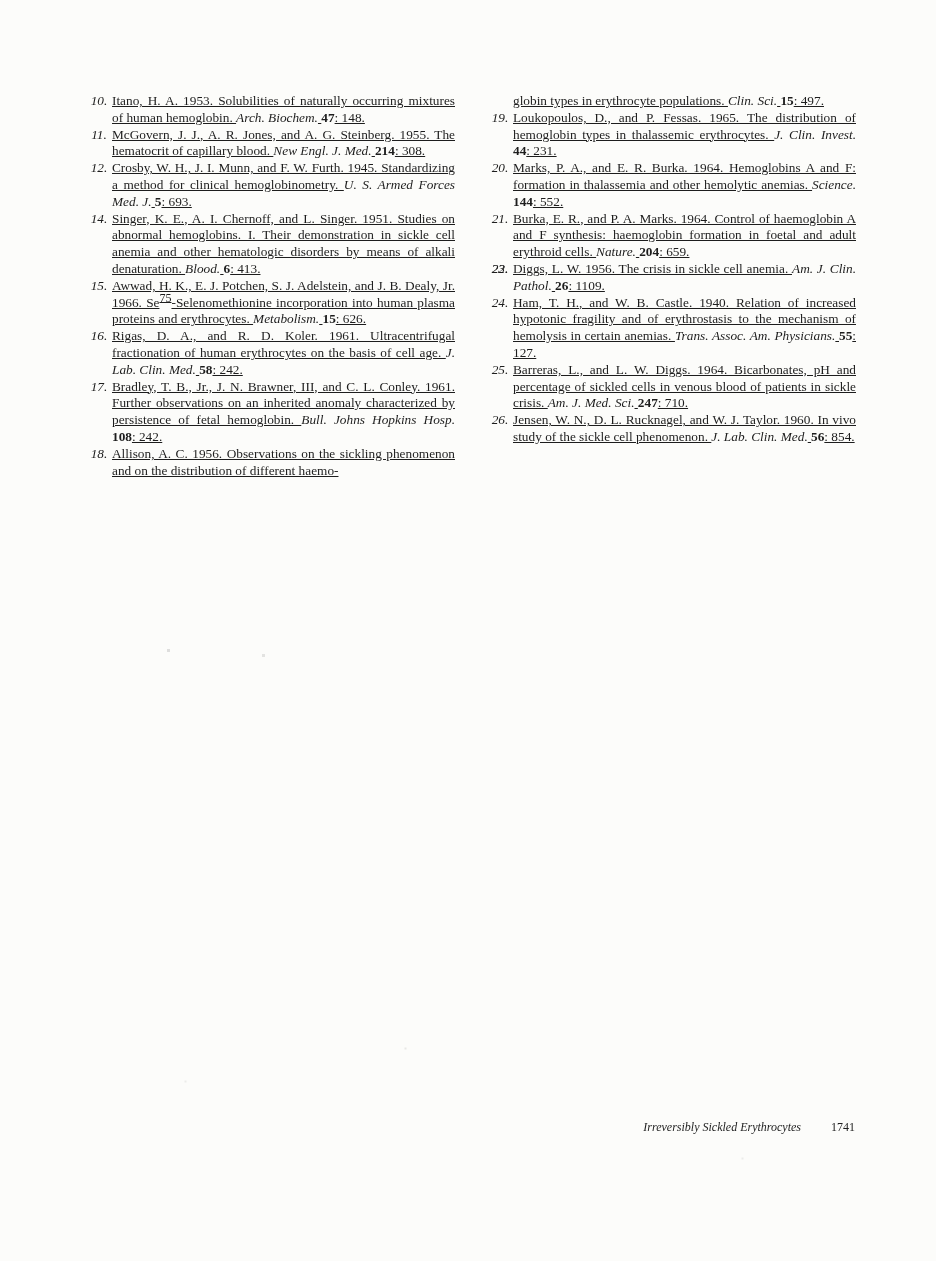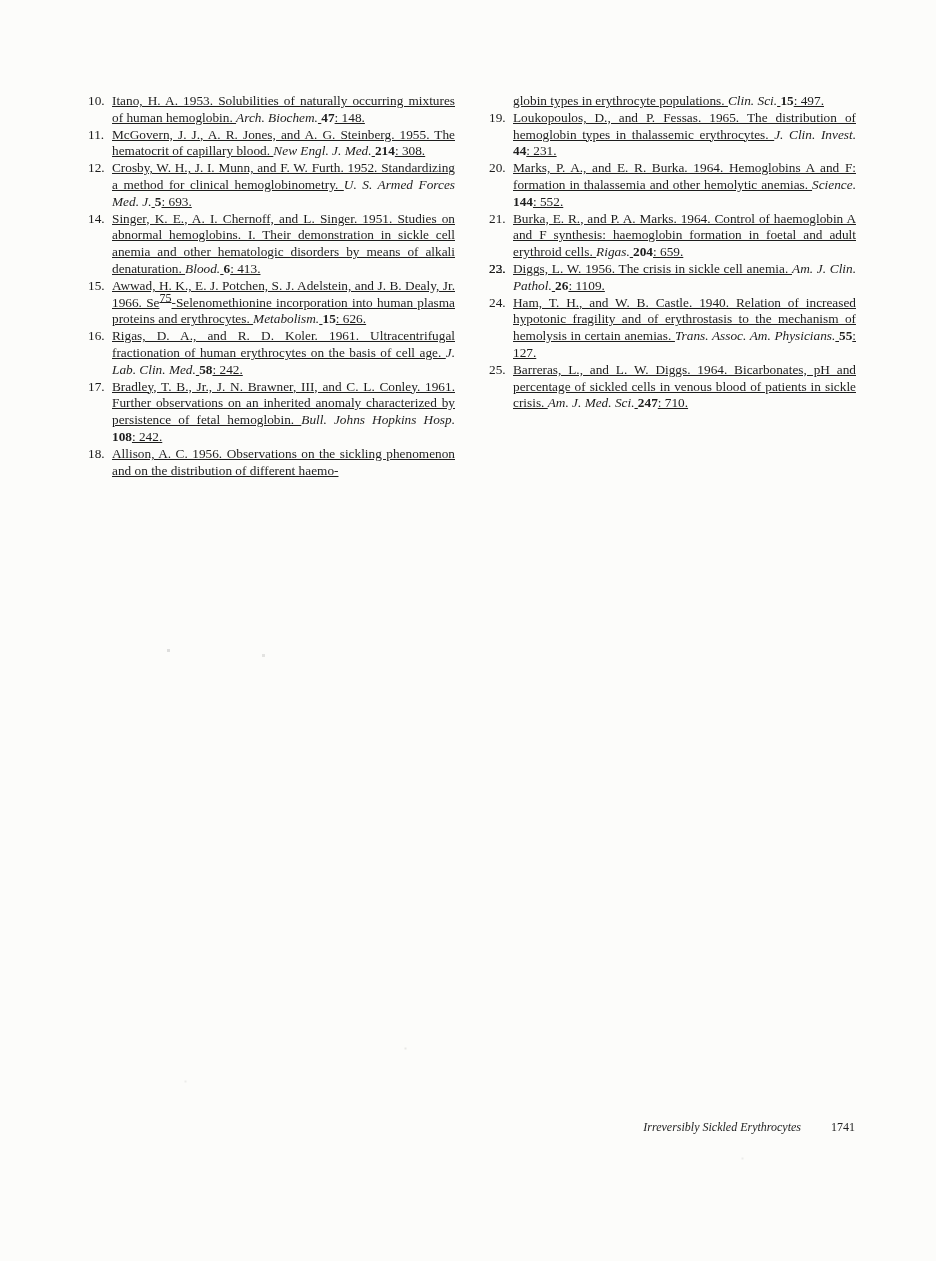--- a/index.html
+++ b/index.html
@@ -40,21 +40,22 @@
     text-align: justify;
     hyphens: auto;
     -webkit-hyphens: auto;
   }
 
   .ref-num {
     position: absolute;
     left: 0;
     top: 0;
     width: 22px;
-    text-align: left;
+    text-align: center;
+    font-style: italic;
   }
 
   .seg-normal { font-style: normal; font-weight: normal; text-decoration: underline; }
   .seg-italic { font-style: italic; }
   .seg-bold   { font-weight: bold; }
   .seg-sup    { vertical-align: super; font-size: 12px; line-height: 0; text-decoration: underline; }
 
   .footer {
     position: absolute;
     top: 1118px;
@@ -91,36 +92,37 @@
 <body>
 
 <div class="page">
 
   <div class="scan-specks"></div>
 
   <div class="ref-columns">
     <div class="ref-col">
         <div class="ref"><span class="ref-num">10.</span><span><span class="seg-normal">Itano, H. A. 1953. Solubilities of naturally occurring mixtures of human hemoglobin. </span><span class="seg-italic">Arch. Biochem.</span><span class="seg-normal"> </span><span class="seg-bold">47</span><span class="seg-normal">: 148.</span></span></div>
         <div class="ref"><span class="ref-num">11.</span><span><span class="seg-normal">McGovern, J. J., A. R. Jones, and A. G. Steinberg. 1955. The hematocrit of capillary blood. </span><span class="seg-italic">New Engl. J. Med.</span><span class="seg-normal"> </span><span class="seg-bold">214</span><span class="seg-normal">: 308.</span></span></div>
-        <div class="ref"><span class="ref-num">12.</span><span><span class="seg-normal">Crosby, W. H., J. I. Munn, and F. W. Furth. 1952. Standardizing a method for clinical hemoglobinometry. </span><span class="seg-italic">U. S. Armed Forces Med. J.</span><span class="seg-normal"> </span><span class="seg-bold">5</span><span class="seg-normal">: 693.</span></span></div>
+        <div class="ref"><span class="ref-num">12.</span><span><span class="seg-normal">Crosby, W. H., J. I. Munn, and F. W. Furth. 1945. Standardizing a method for clinical hemoglobinometry. </span><span class="seg-italic">U. S. Armed Forces Med. J.</span><span class="seg-normal"> </span><span class="seg-bold">5</span><span class="seg-normal">: 693.</span></span></div>
         <div class="ref"><span class="ref-num">14.</span><span><span class="seg-normal">Singer, K. E., A. I. Chernoff, and L. Singer. 1951. Studies on abnormal hemoglobins. I. Their demonstration in sickle cell anemia and other hematologic disorders by means of alkali denaturation. </span><span class="seg-italic">Blood.</span><span class="seg-normal"> </span><span class="seg-bold">6</span><span class="seg-normal">: 413.</span></span></div>
         <div class="ref"><span class="ref-num">15.</span><span><span class="seg-normal">Awwad, H. K., E. J. Potchen, S. J. Adelstein, and J. B. Dealy, Jr. 1966. Se</span><span class="seg-sup">75</span><span class="seg-normal">-Selenomethionine incorporation into human plasma proteins and erythrocytes. </span><span class="seg-italic">Metabolism.</span><span class="seg-normal"> </span><span class="seg-bold">15</span><span class="seg-normal">: 626.</span></span></div>
         <div class="ref"><span class="ref-num">16.</span><span><span class="seg-normal">Rigas, D. A., and R. D. Koler. 1961. Ultracentrifugal fractionation of human erythrocytes on the basis of cell age. </span><span class="seg-italic">J. Lab. Clin. Med.</span><span class="seg-normal"> </span><span class="seg-bold">58</span><span class="seg-normal">: 242.</span></span></div>
         <div class="ref"><span class="ref-num">17.</span><span><span class="seg-normal">Bradley, T. B., Jr., J. N. Brawner, III, and C. L. Conley. 1961. Further observations on an inherited anomaly characterized by persistence of fetal hemoglobin. </span><span class="seg-italic">Bull. Johns Hopkins Hosp.</span><span class="seg-normal"> </span><span class="seg-bold">108</span><span class="seg-normal">: 242.</span></span></div>
         <div class="ref"><span class="ref-num">18.</span><span><span class="seg-normal">Allison, A. C. 1956. Observations on the sickling phenomenon and on the distribution of different haemo-</span></span></div>
       </div>
     <div class="ref-col">
         <div class="ref"><span><span class="seg-normal">globin types in erythrocyte populations. </span><span class="seg-italic">Clin. Sci.</span><span class="seg-normal"> </span><span class="seg-bold">15</span><span class="seg-normal">: 497.</span></span></div>
         <div class="ref"><span class="ref-num">19.</span><span><span class="seg-normal">Loukopoulos, D., and P. Fessas. 1965. The distribution of hemoglobin types in thalassemic erythrocytes. </span><span class="seg-italic">J. Clin. Invest.</span><span class="seg-normal"> </span><span class="seg-bold">44</span><span class="seg-normal">: 231.</span></span></div>
         <div class="ref"><span class="ref-num">20.</span><span><span class="seg-normal">Marks, P. A., and E. R. Burka. 1964. Hemoglobins A and F: formation in thalassemia and other hemolytic anemias. </span><span class="seg-italic">Science.</span><span class="seg-normal"> </span><span class="seg-bold">144</span><span class="seg-normal">: 552.</span></span></div>
-        <div class="ref"><span class="ref-num">21.</span><span><span class="seg-normal">Burka, E. R., and P. A. Marks. 1964. Control of haemoglobin A and F synthesis: haemoglobin formation in foetal and adult erythroid cells. </span><span class="seg-italic">Rigas.</span><span class="seg-normal"> </span><span class="seg-bold">204</span><span class="seg-normal">: 659.</span></span></div>
+        <div class="ref"><span class="ref-num">21.</span><span><span class="seg-normal">Burka, E. R., and P. A. Marks. 1964. Control of haemoglobin A and F synthesis: haemoglobin formation in foetal and adult erythroid cells. </span><span class="seg-italic">Nature.</span><span class="seg-normal"> </span><span class="seg-bold">204</span><span class="seg-normal">: 659.</span></span></div>
         <div class="ref"><span class="ref-num">22.</span></div>
         <div class="ref"><span class="ref-num">23.</span><span><span class="seg-normal">Diggs, L. W. 1956. The crisis in sickle cell anemia. </span><span class="seg-italic">Am. J. Clin. Pathol.</span><span class="seg-normal"> </span><span class="seg-bold">26</span><span class="seg-normal">: 1109.</span></span></div>
         <div class="ref"><span class="ref-num">24.</span><span><span class="seg-normal">Ham, T. H., and W. B. Castle. 1940. Relation of increased hypotonic fragility and of erythrostasis to the mechanism of hemolysis in certain anemias. </span><span class="seg-italic">Trans. Assoc. Am. Physicians.</span><span class="seg-normal"> </span><span class="seg-bold">55</span><span class="seg-normal">: 127.</span></span></div>
         <div class="ref"><span class="ref-num">25.</span><span><span class="seg-normal">Barreras, L., and L. W. Diggs. 1964. Bicarbonates, pH and percentage of sickled cells in venous blood of patients in sickle crisis. </span><span class="seg-italic">Am. J. Med. Sci.</span><span class="seg-normal"> </span><span class="seg-bold">247</span><span class="seg-normal">: 710.</span></span></div>
+        <div class="ref"><span class="ref-num">26.</span><span><span class="seg-normal">Jensen, W. N., D. L. Rucknagel, and W. J. Taylor. 1960. In vivo study of the sickle cell phenomenon. </span><span class="seg-italic">J. Lab. Clin. Med.</span><span class="seg-normal"> </span><span class="seg-bold">56</span><span class="seg-normal">: 854.</span></span></div>
       </div>
   </div>
 
   <div class="footer">
     <span class="running-title">Irreversibly Sickled Erythrocytes</span><span class="page-number">1741</span>
   </div>
 
 </div>
 
 </body></html>

